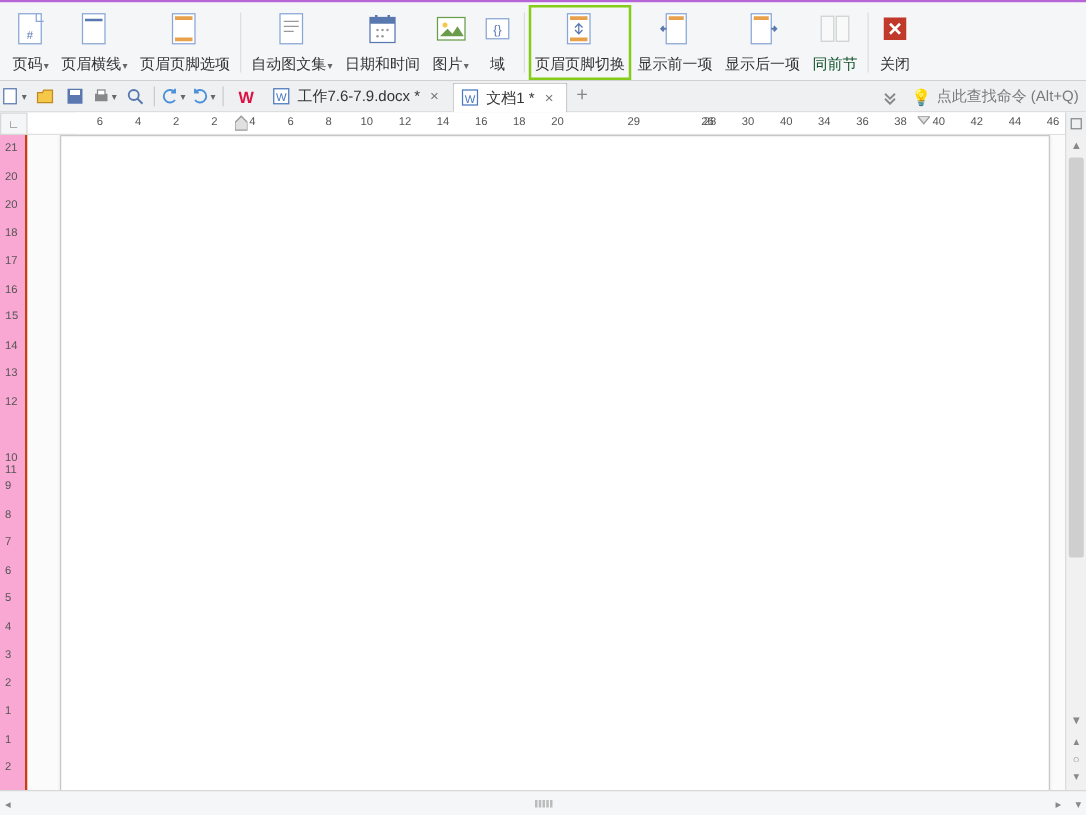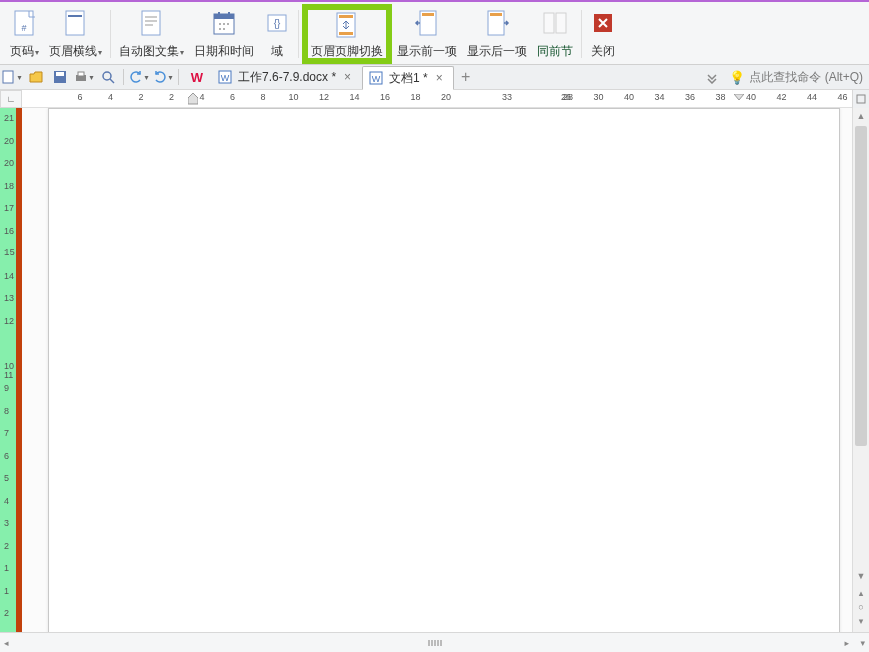--- a/index.html
+++ b/index.html
@@ -6,21 +6,21 @@
 body { background: #fff; width: 869px; height: 652px; overflow: hidden; position: relative; }
 
 .top-purple-line { height: 2px; background: #b565d6; }
 
 .ribbon { height: 63px; background: #f5f6f7; border-bottom: 1px solid #d0d0d0; display: flex; align-items: stretch; padding: 2px 5px 0 5px; }
 .ribbon-group { display: flex; flex-direction: column; align-items: center; justify-content: flex-start; padding: 3px 5px 2px 5px; position: relative; cursor: pointer; }
 .ribbon-group .icon-area { height: 32px; display: flex; align-items: center; justify-content: center; }
 .ribbon-group .label { font-size: 12px; color: #333; margin-top: 4px; white-space: nowrap; }
 .ribbon-group.disabled .label { color: #14532d; }
 .ribbon-sep { width: 1px; background: #dedede; margin: 6px 3px; }
-.ribbon-group.highlighted { border: 6px solid #84cc16; padding: 1px 3px 0px 3px; }
+.ribbon-group.highlighted { border: 2px solid #84cc16; padding: 1px 3px 0px 3px; }
 .dropdown-arrow { font-size: 8px; color: #666; margin-left: 1px; }
 
 .qat { height: 25px; background: #eef0f2; border-bottom: 1px solid #d8d8d8; display: flex; align-items: center; }
 .qat-btn { width: 22px; height: 22px; display: flex; align-items: center; justify-content: center; margin: 0 1px; cursor: pointer; }
 .qat-sep { width: 1px; height: 16px; background: #ccc; margin: 0 3px; }
 
 .tab { display: flex; align-items: center; padding: 0 8px 0 6px; height: 24px; border-right: 1px solid transparent; position: relative; cursor: pointer; }
 .tab.active { background: #fff; border: 1px solid #bcbcbc; border-bottom: 1px solid #fff; border-radius: 2px 2px 0 0; top: 1px; }
 .tab .tab-text { font-size: 12px; color: #333; margin: 0 6px; }
 .tab .tab-close { font-size: 12px; color: #777; cursor: pointer; padding: 0 2px; }
@@ -29,21 +29,21 @@
 .find-cmd { margin-left: auto; display: flex; align-items: center; padding: 0 6px; font-size: 12px; color: #7a7a7a; }
 .find-cmd .bulb { color: #f5a623; margin-right: 4px; font-size: 13px; }
 
 .ruler-area { display: flex; height: 18px; background: #fff; border-bottom: 1px solid #e0e0e0; }
 .ruler-corner { width: 22px; height: 18px; background: #f5f6f7; border: 1px solid #d8d8d8; display: flex; align-items: center; justify-content: center; font-size: 9px; color: #666; }
 .hruler { position: relative; flex: 1; background: #fff; margin-left: 38px; overflow: hidden; }
 .hruler .tick-num { position: absolute; top: 2px; font-size: 9px; color: #555; transform: translateX(-50%); }
 .hruler .indent-marker { position: absolute; top: 0; }
 
 .workspace { display: flex; height: 524px; background: #fbfbfb; }
-.vruler { width: 22px; background: #86efac; border-right: 6px solid #c2410c; position: relative; }
+.vruler { width: 22px; background: #f9a8d4; border-right: 2px solid #c2410c; position: relative; }
 .vruler .tick-num { position: absolute; left: 4px; font-size: 9px; color: #555; transform: translateY(-50%); }
 
 .page-area { flex: 1; background: #fbfbfb; position: relative; overflow: hidden; }
 .page { position: absolute; left: 26px; top: 0; width: 792px; height: 618px; background: #fff; border: 1px solid #c8c8c8; box-shadow: 0 0 3px rgba(0,0,0,0.1); }
 
 .footer-region { position: absolute; left: 0; right: 0; bottom: 8px; }
 
 .vscroll { position: absolute; right: 0; top: 108px; width: 17px; bottom: 20px; background: #f1f1f1; border-left: 1px solid #dcdcdc; }
 .vscroll .thumb { position: absolute; left: 2px; right: 2px; top: 18px; height: 320px; background: #cfcfcf; border-radius: 2px; }
 .vscroll .arrow { position: absolute; left: 0; right: 0; height: 16px; text-align: center; font-size: 9px; color: #888; line-height: 16px; cursor: pointer; }
@@ -78,20 +78,30 @@
   <div class="ribbon-group">
     <div class="icon-area">
       <svg class="page-svg" viewBox="0 0 26 28">
           <rect x="3" y="2" width="18" height="24" fill="#fff" stroke="#8aa6d6"></rect>
           <line x1="5" y1="7" x2="19" y2="7" stroke="#5a78b0" stroke-width="2"></line>
         </svg>
     </div>
     <div class="label"><span>页眉横线</span><span class="dropdown-arrow">▾</span></div>
   </div>
 
+  <div class="ribbon-group">
+    <div class="icon-area">
+      <svg class="page-svg" viewBox="0 0 26 28">
+          <rect x="3" y="2" width="18" height="24" fill="#fff" stroke="#8aa6d6"></rect>
+          <rect x="5" y="4" width="14" height="3" fill="#e8a04a"></rect>
+          <rect x="5" y="21" width="14" height="3" fill="#e8a04a"></rect>
+        </svg>
+    </div>
+    <div class="label">页眉页脚选项</div>
+  </div>
 
   <div class="ribbon-sep"></div>
 
   <div class="ribbon-group">
     <div class="icon-area">
       <svg class="page-svg" viewBox="0 0 26 28">
           <rect x="3" y="2" width="18" height="24" fill="#fff" stroke="#8aa6d6"></rect>
           <line x1="6" y1="8" x2="18" y2="8" stroke="#999"></line>
           <line x1="6" y1="12" x2="18" y2="12" stroke="#999"></line>
           <line x1="6" y1="16" x2="14" y2="16" stroke="#999"></line>
@@ -110,20 +120,30 @@
           <circle cx="9" cy="15" r="1" fill="#999"></circle>
           <circle cx="13" cy="15" r="1" fill="#999"></circle>
           <circle cx="17" cy="15" r="1" fill="#999"></circle>
           <circle cx="9" cy="20" r="1" fill="#999"></circle>
           <circle cx="13" cy="20" r="1" fill="#999"></circle>
         </svg>
     </div>
     <div class="label">日期和时间</div>
   </div>
 
+  <div class="ribbon-group">
+    <div class="icon-area">
+      <svg class="page-svg" viewBox="0 0 26 28">
+          <rect x="2" y="5" width="22" height="18" fill="#fff" stroke="#6a9c4a"></rect>
+          <circle cx="8" cy="11" r="2" fill="#f5c84a"></circle>
+          <path d="M4 20 L10 14 L14 18 L18 12 L23 20 Z" fill="#6a9c4a"></path>
+        </svg>
+    </div>
+    <div class="label"><span>图片</span><span class="dropdown-arrow">▾</span></div>
+  </div>
 
   <div class="ribbon-group">
     <div class="icon-area">
       <svg class="page-svg" viewBox="0 0 26 28">
           <rect x="4" y="6" width="18" height="16" fill="#fff" stroke="#8aa6d6"></rect>
           <text x="13" y="18" font-size="10" fill="#5a78b0" text-anchor="middle">{}</text>
         </svg>
     </div>
     <div class="label">域</div>
   </div>
@@ -290,21 +310,21 @@
       <span class="tick-num" style="left: 142px;">4</span>
       <span class="tick-num" style="left: 172.5px;">6</span>
       <span class="tick-num" style="left: 203px;">8</span>
       <span class="tick-num" style="left: 233.5px;">10</span>
       <span class="tick-num" style="left: 264px;">12</span>
       <span class="tick-num" style="left: 294.5px;">14</span>
       <span class="tick-num" style="left: 325px;">16</span>
       <span class="tick-num" style="left: 355.5px;">18</span>
       <span class="tick-num" style="left: 386px;">20</span>
       <span class="tick-num" style="left: 416.5px; margin-top: 16px;">22</span>
-      <span class="tick-num" style="left: 447px;">33</span>
+      <span class="tick-num" style="left: 447px;">29</span>
       <span class="tick-num" style="left: 506px;">26</span>
       <span class="tick-num" style="left: 508px;">28</span>
       <span class="tick-num" style="left: 538.5px;">30</span>
       <span class="tick-num" style="left: 569px;">40</span>
       <span class="tick-num" style="left: 599.5px;">34</span>
       <span class="tick-num" style="left: 630px;">36</span>
       <span class="tick-num" style="left: 660.5px;">38</span>
       <span class="tick-num" style="left: 691px;">40</span>
       <span class="tick-num" style="left: 721.5px;">42</span>
       <span class="tick-num" style="left: 752px;">44</span>

